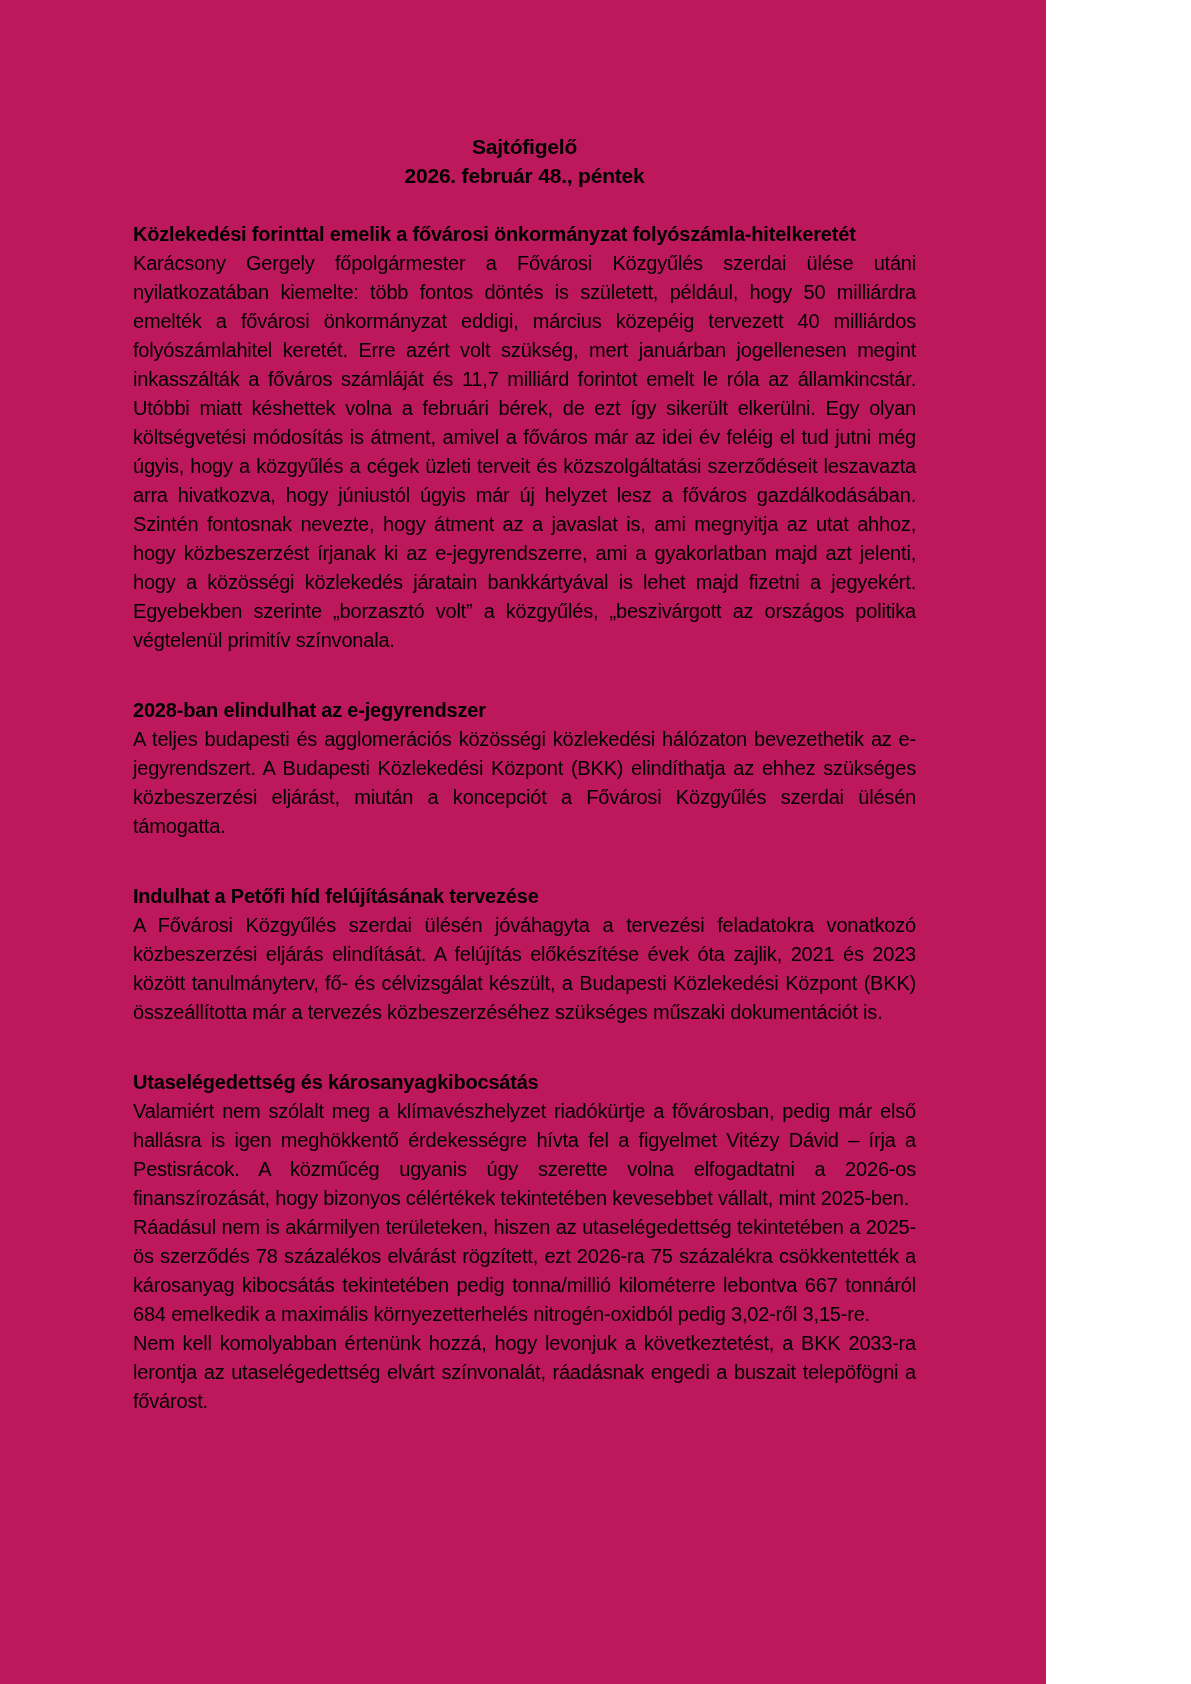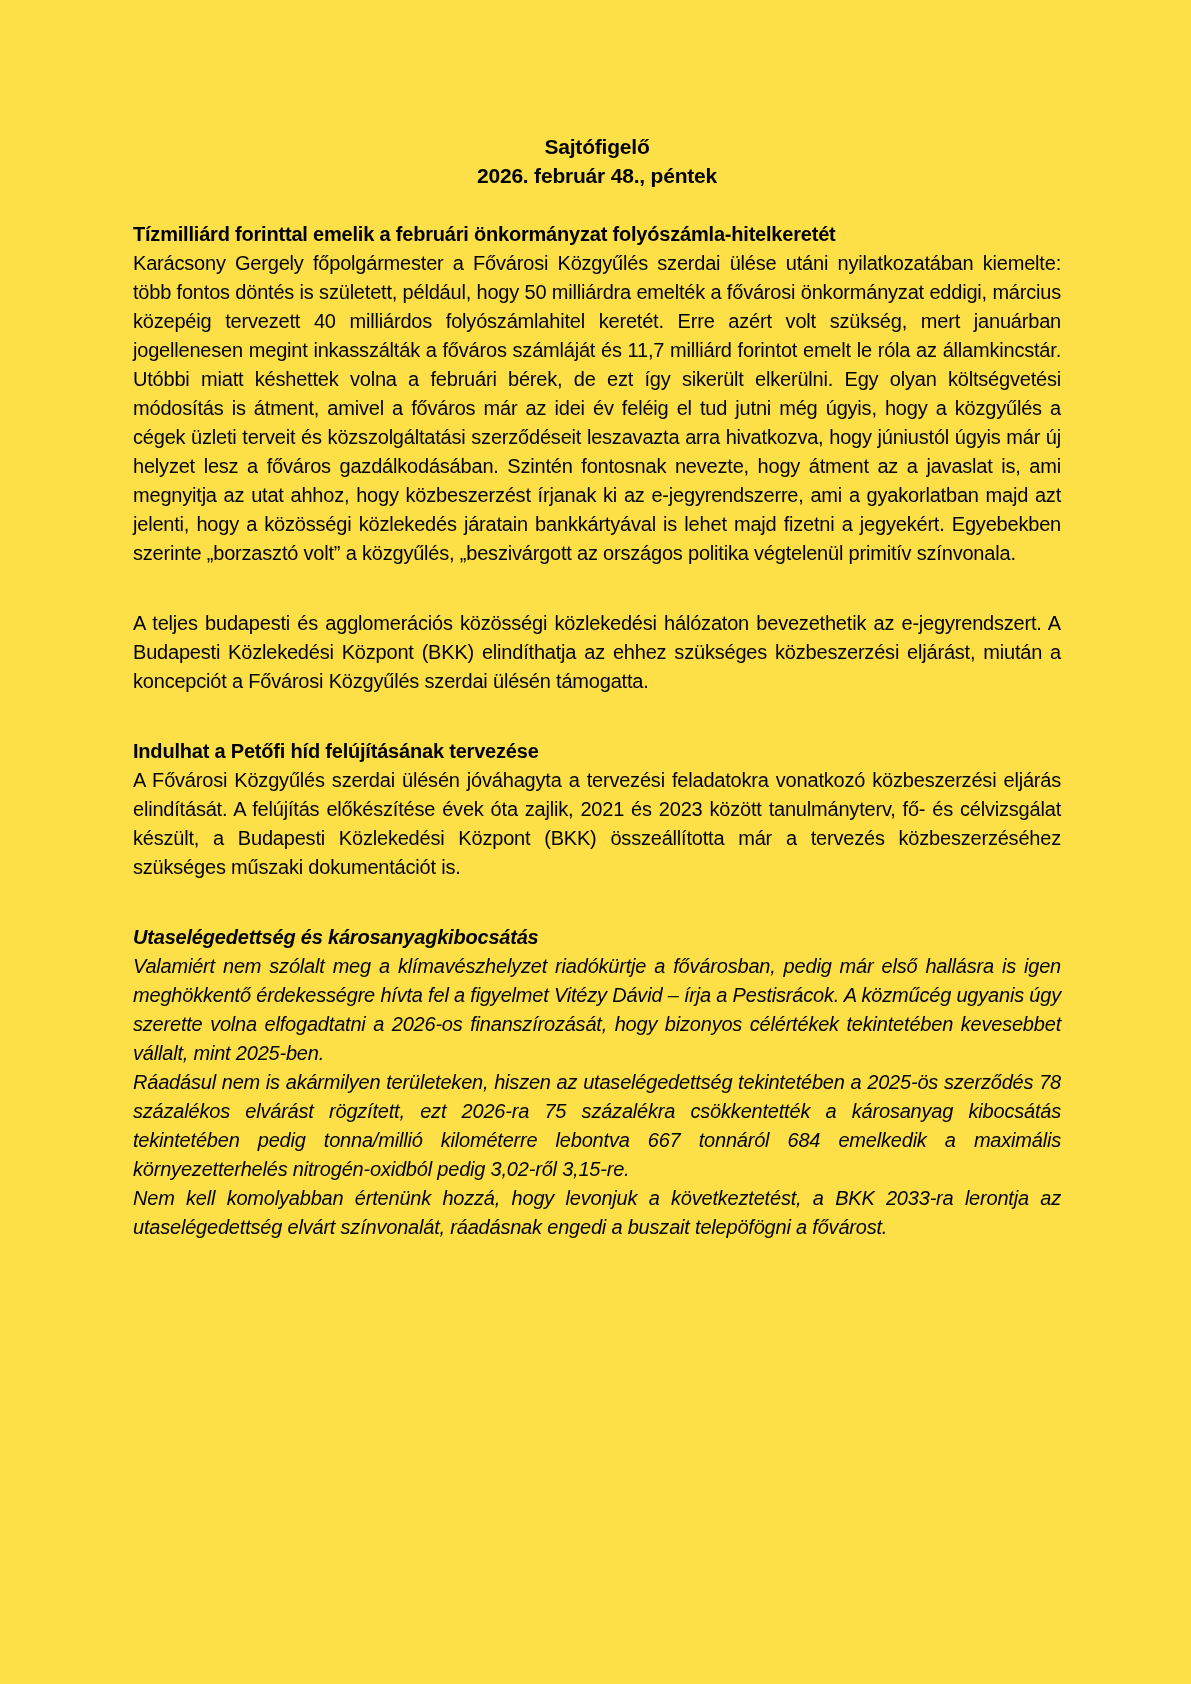--- a/index.html
+++ b/index.html
@@ -2,25 +2,25 @@
 <html lang="hu"><head>
 <meta charset="utf-8">
 <style>
   html, body {
     margin: 0;
     padding: 0;
     background: #ffffff;
   }
   .page {
     position: relative;
-    width: 1191px;
+    width: 1046px;
     min-height: 1684px;
     box-sizing: border-box;
     padding: 132px 130px 60px 133px;
-    background: #fde047;
+    background: #be185d;
     color: #000000;
     font-family: "Liberation Sans", "DejaVu Sans", sans-serif;
     font-size: 20px;
     line-height: 29px;
     letter-spacing: -0.2px;
   }
   .doc-header {
     margin-bottom: 30px;
   }
   .doc-title-line {
@@ -28,21 +28,20 @@
     font-weight: 700;
     font-size: 21px;
   }
   .sec {
     margin-top: 41px;
   }
   .sec-first {
     margin-top: 30px;
   }
   .sec-gap {
-    font-style: italic;
   }
   .sec-heading {
     font-weight: 700;
     font-size: 20px;
     margin: 0;
     text-align: left;
   }
   .sec-paragraph {
     margin: 0;
     text-align: justify;
@@ -52,25 +51,26 @@
 <body>
 
 <div class="page">
 
   <header class="doc-header">
     <div class="doc-title-line">Sajtófigelő</div>
     <div class="doc-title-line">2026. február 48., péntek</div>
   </header>
 
   <section class="sec sec-first">
-    <h2 class="sec-heading">Tízmilliárd forinttal emelik a februári önkormányzat folyószámla-hitelkeretét</h2>
+    <h2 class="sec-heading">Közlekedési forinttal emelik a fővárosi önkormányzat folyószámla-hitelkeretét</h2>
     <p class="sec-paragraph">Karácsony Gergely főpolgármester a Fővárosi Közgyűlés szerdai ülése utáni nyilatkozatában kiemelte: több fontos döntés is született, például, hogy 50 milliárdra emelték a fővárosi önkormányzat eddigi, március közepéig tervezett 40 milliárdos folyószámlahitel keretét. Erre azért volt szükség, mert januárban jogellenesen megint inkasszálták a főváros számláját és 11,7 milliárd forintot emelt le róla az államkincstár. Utóbbi miatt késhettek volna a februári bérek, de ezt így sikerült elkerülni. Egy olyan költségvetési módosítás is átment, amivel a főváros már az idei év feléig el tud jutni még úgyis, hogy a közgyűlés a cégek üzleti terveit és közszolgáltatási szerződéseit leszavazta arra hivatkozva, hogy júniustól úgyis már új helyzet lesz a főváros gazdálkodásában. Szintén fontosnak nevezte, hogy átment az a javaslat is, ami megnyitja az utat ahhoz, hogy közbeszerzést írjanak ki az e-jegyrendszerre, ami a gyakorlatban majd azt jelenti, hogy a közösségi közlekedés járatain bankkártyával is lehet majd fizetni a jegyekért. Egyebekben szerinte „borzasztó volt” a közgyűlés, „beszivárgott az országos politika végtelenül primitív színvonala.</p>
   </section>
 
   <section class="sec">
+    <h2 class="sec-heading">2028-ban elindulhat az e-jegyrendszer</h2>
     <p class="sec-paragraph">A teljes budapesti és agglomerációs közösségi közlekedési hálózaton bevezethetik az e-jegyrendszert. A Budapesti Közlekedési Központ (BKK) elindíthatja az ehhez szükséges közbeszerzési eljárást, miután a koncepciót a Fővárosi Közgyűlés szerdai ülésén támogatta.</p>
   </section>
 
   <section class="sec">
     <h2 class="sec-heading">Indulhat a Petőfi híd felújításának tervezése</h2>
     <p class="sec-paragraph">A Fővárosi Közgyűlés szerdai ülésén jóváhagyta a tervezési feladatokra vonatkozó közbeszerzési eljárás elindítását. A felújítás előkészítése évek óta zajlik, 2021 és 2023 között tanulmányterv, fő- és célvizsgálat készült, a Budapesti Közlekedési Központ (BKK) összeállította már a tervezés közbeszerzéséhez szükséges műszaki dokumentációt is.</p>
   </section>
 
   <section class="sec sec-gap">
     <h2 class="sec-heading">Utaselégedettség és károsanyagkibocsátás</h2>

